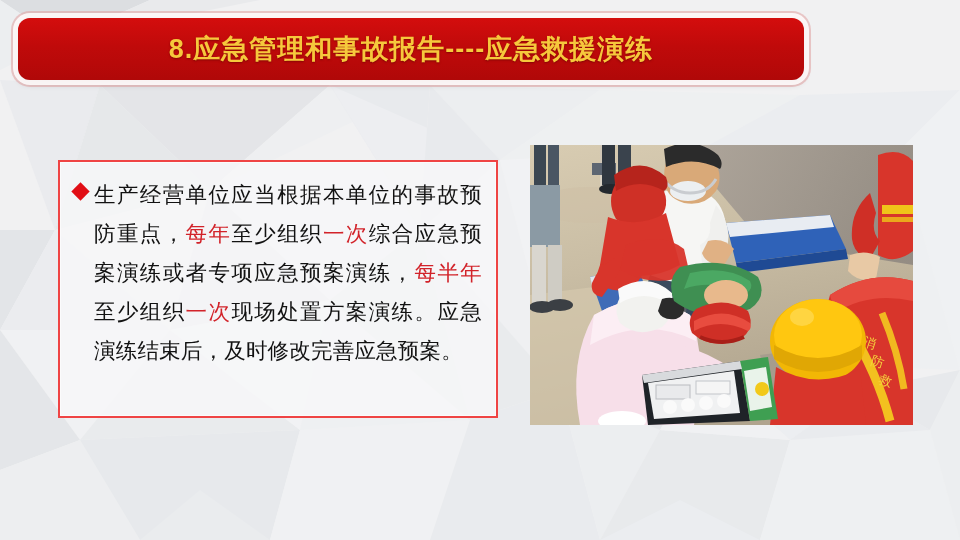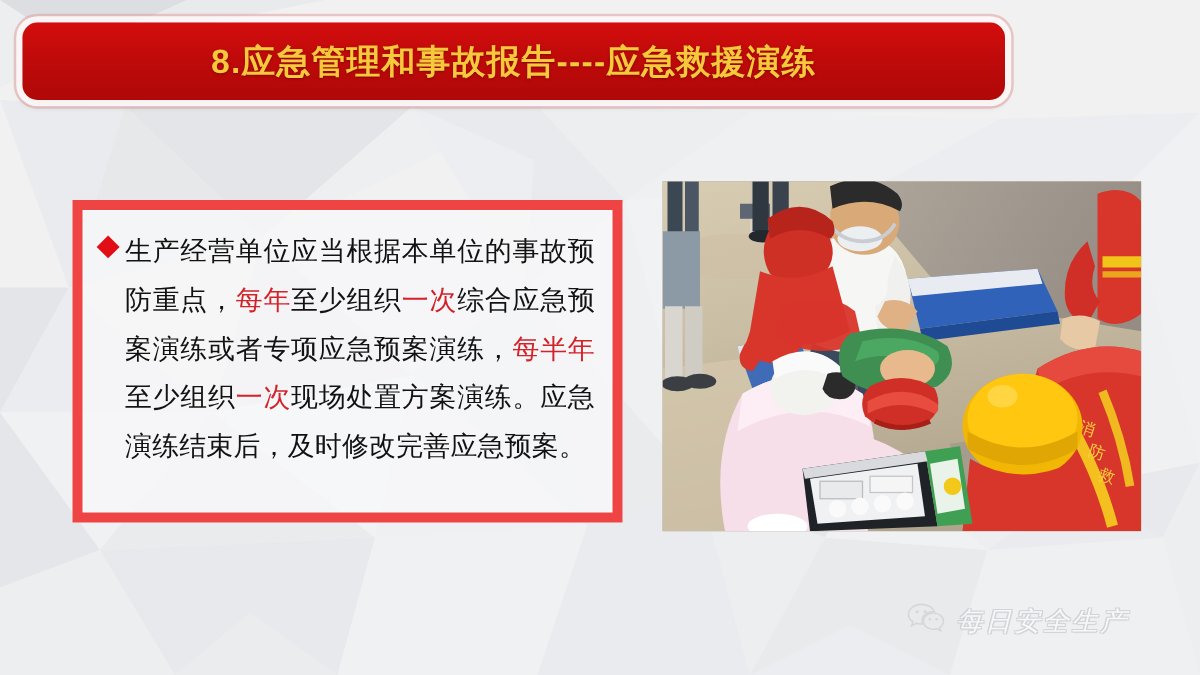--- a/index.html
+++ b/index.html
@@ -33,21 +33,21 @@
     letter-spacing:1px;
     white-space:nowrap;
     text-shadow:0 1px 2px rgba(90,0,0,0.55);
   }
 
   
   #text-box {
     position:absolute; left:58px; top:160px;
     width:440px; height:258px;
     background:rgba(248,248,249,0.80);
-    border:8px solid #ef4444;
+    border:2px solid #ef4444;
     box-shadow:0 0 0 1px rgba(255,255,255,0.6) inset;
     padding:14px 14px 20px 12px;
   }
   #bullet-row { display:flex; align-items:flex-start; }
   #bullet-diamond {
     flex:0 0 auto;
     width:13px; height:13px;
     background:#e10e15;
     transform:rotate(45deg);
     margin:9px 7px 0 2px;
@@ -290,32 +290,14 @@
         <circle cx="176" cy="258" r="7" fill="#fafafa"></circle>
         <circle cx="194" cy="256" r="7" fill="#fafafa"></circle>
         <path d="M210,216 L238,212 L248,274 L220,276 Z" fill="#3f9f52"></path>
         <path d="M214,226 L236,222 L242,262 L220,266 Z" fill="#e9f3ea"></path>
         <circle cx="232" cy="244" r="7" fill="#f2c91a"></circle>
         <path d="M112,230 L210,216 L212,224 L114,238 Z" fill="#d8dadd"></path>
       </g>
     </svg>
   </div>
 
-  <div id="watermark">
-    <span id="wechat-icon">
-      <svg width="30" height="24" viewBox="0 0 30 24">
-        <path d="M11,1.5 C5.2,1.5 0.8,5.2 0.8,9.5 C0.8,11.9 2.2,14 4.4,15.4 L3.4,18.6 L7.1,16.7
-                 C8.3,17 9.6,17.2 11,17.2 C11.3,17.2 11.6,17.2 11.9,17.1
-                 C11.6,16.4 11.5,15.6 11.5,14.8 C11.5,10.6 15.6,7.3 20.6,7.3
-                 C20.9,7.3 21.2,7.3 21.5,7.3 C20.6,4 16.2,1.5 11,1.5 Z" fill="none" stroke="#c7cace" stroke-width="1.3"></path>
-        <circle cx="7.6" cy="7.4" r="1.25" fill="#c7cace"></circle>
-        <circle cx="14.2" cy="7.4" r="1.25" fill="#c7cace"></circle>
-        <path d="M20.7,8.4 C16.3,8.4 12.7,11.3 12.7,14.9 C12.7,18.5 16.3,21.4 20.7,21.4
-                 C21.7,21.4 22.7,21.3 23.6,21 L26.6,22.5 L25.8,19.9
-                 C27.6,18.7 28.8,16.9 28.8,14.9 C28.8,11.3 25.2,8.4 20.7,8.4 Z" fill="none" stroke="#c7cace" stroke-width="1.3"></path>
-        <circle cx="17.9" cy="13.4" r="1.05" fill="#c7cace"></circle>
-        <circle cx="23.3" cy="13.4" r="1.05" fill="#c7cace"></circle>
-      </svg>
-    </span>
-    <span id="watermark-text">每日安全生产</span>
-  </div>
 
 </div>
 
 </body></html>

